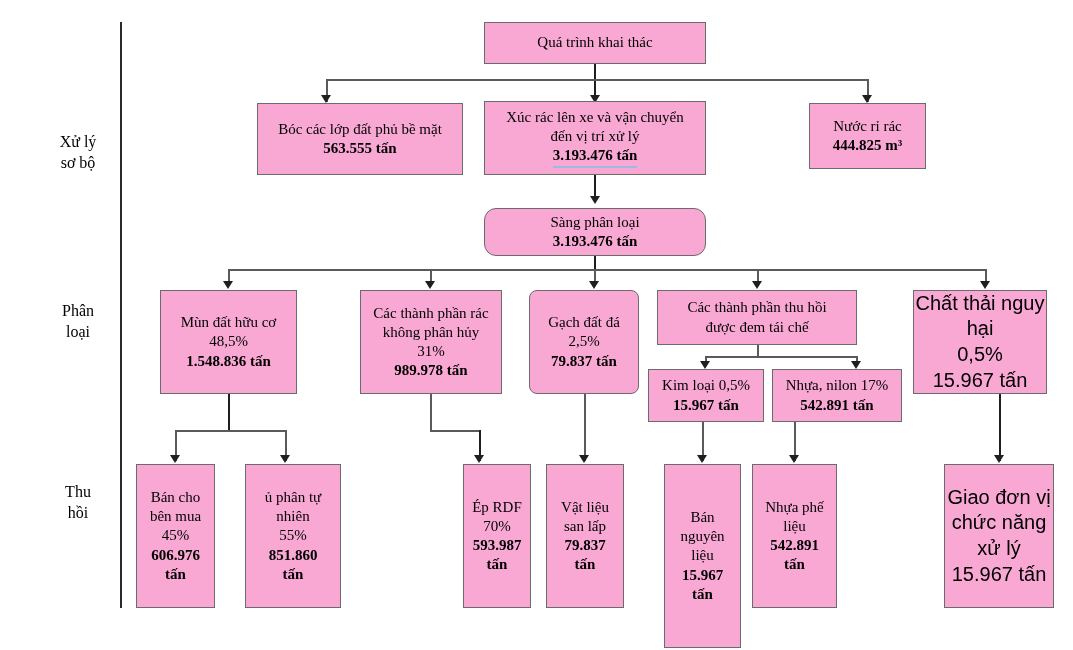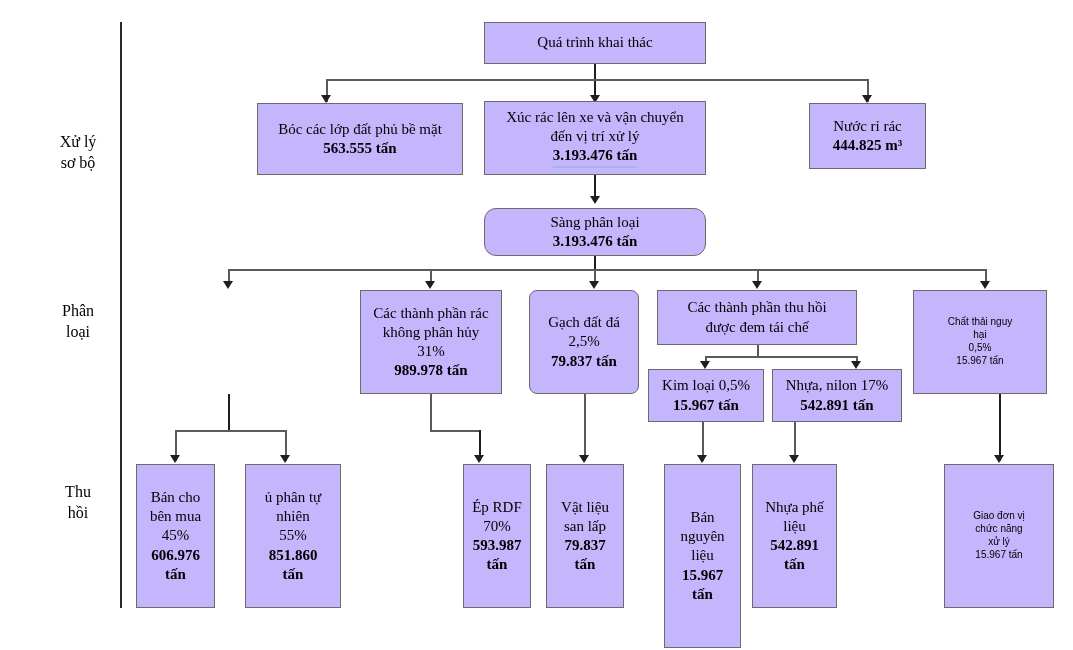--- a/index.html
+++ b/index.html
@@ -12,33 +12,33 @@
     width:1073px;
     height:650px;
     background:#fff;
     overflow:hidden;
   }
   
   .box{
     position:absolute;
     box-sizing:border-box;
     border:1.5px solid #6b6b6b;
-    background:#c4b5fd;
+    background:#f9a8d4;
     display:flex;
     flex-direction:column;
     align-items:center;
     justify-content:center;
     text-align:center;
     line-height:1.28;
     font-size:15px;
     padding:2px 4px;
   }
   .box .ln{display:block;white-space:nowrap;}
   .box .bold{font-weight:bold;}
-  .box.sans{font-family:"Liberation Sans","DejaVu Sans",sans-serif;font-size:10px;}
+  .box.sans{font-family:"Liberation Sans","DejaVu Sans",sans-serif;font-size:20px;}
   .box.sans .bold{font-weight:normal;}
   .underline-blue{
     font-weight:bold;
     border-bottom:2px solid #9fb9e3;
     padding-bottom:1px;
   }
   
   .stage-label{
     position:absolute;
     text-align:center;
@@ -120,20 +120,25 @@
   <div class="ln-v" style="left:430px;top:269px;height:17px;"></div>
   <div class="ln-v" style="left:594px;top:269px;height:17px;"></div>
   <div class="ln-v" style="left:757px;top:269px;height:17px;"></div>
   <div class="ln-v" style="left:985px;top:269px;height:17px;"></div>
   <div class="arrow" style="left:223px;top:281px;"></div>
   <div class="arrow" style="left:425px;top:281px;"></div>
   <div class="arrow" style="left:589px;top:281px;"></div>
   <div class="arrow" style="left:752px;top:281px;"></div>
   <div class="arrow" style="left:980px;top:281px;"></div>
 
+  <div class="box" style="left:160px;top:290px;width:137px;height:104px;">
+    <span class="ln">Mùn đất hữu cơ</span>
+    <span class="ln">48,5%</span>
+    <span class="ln bold">1.548.836 tấn</span>
+  </div>
 
   <div class="box" style="left:360px;top:290px;width:142px;height:104px;">
     <span class="ln">Các thành phần rác</span>
     <span class="ln">không phân hủy</span>
     <span class="ln">31%</span>
     <span class="ln bold">989.978 tấn</span>
   </div>
 
   <div class="box" style="left:529px;top:290px;width:110px;height:104px;border-radius:8px;">
     <span class="ln">Gạch đất đá</span>

